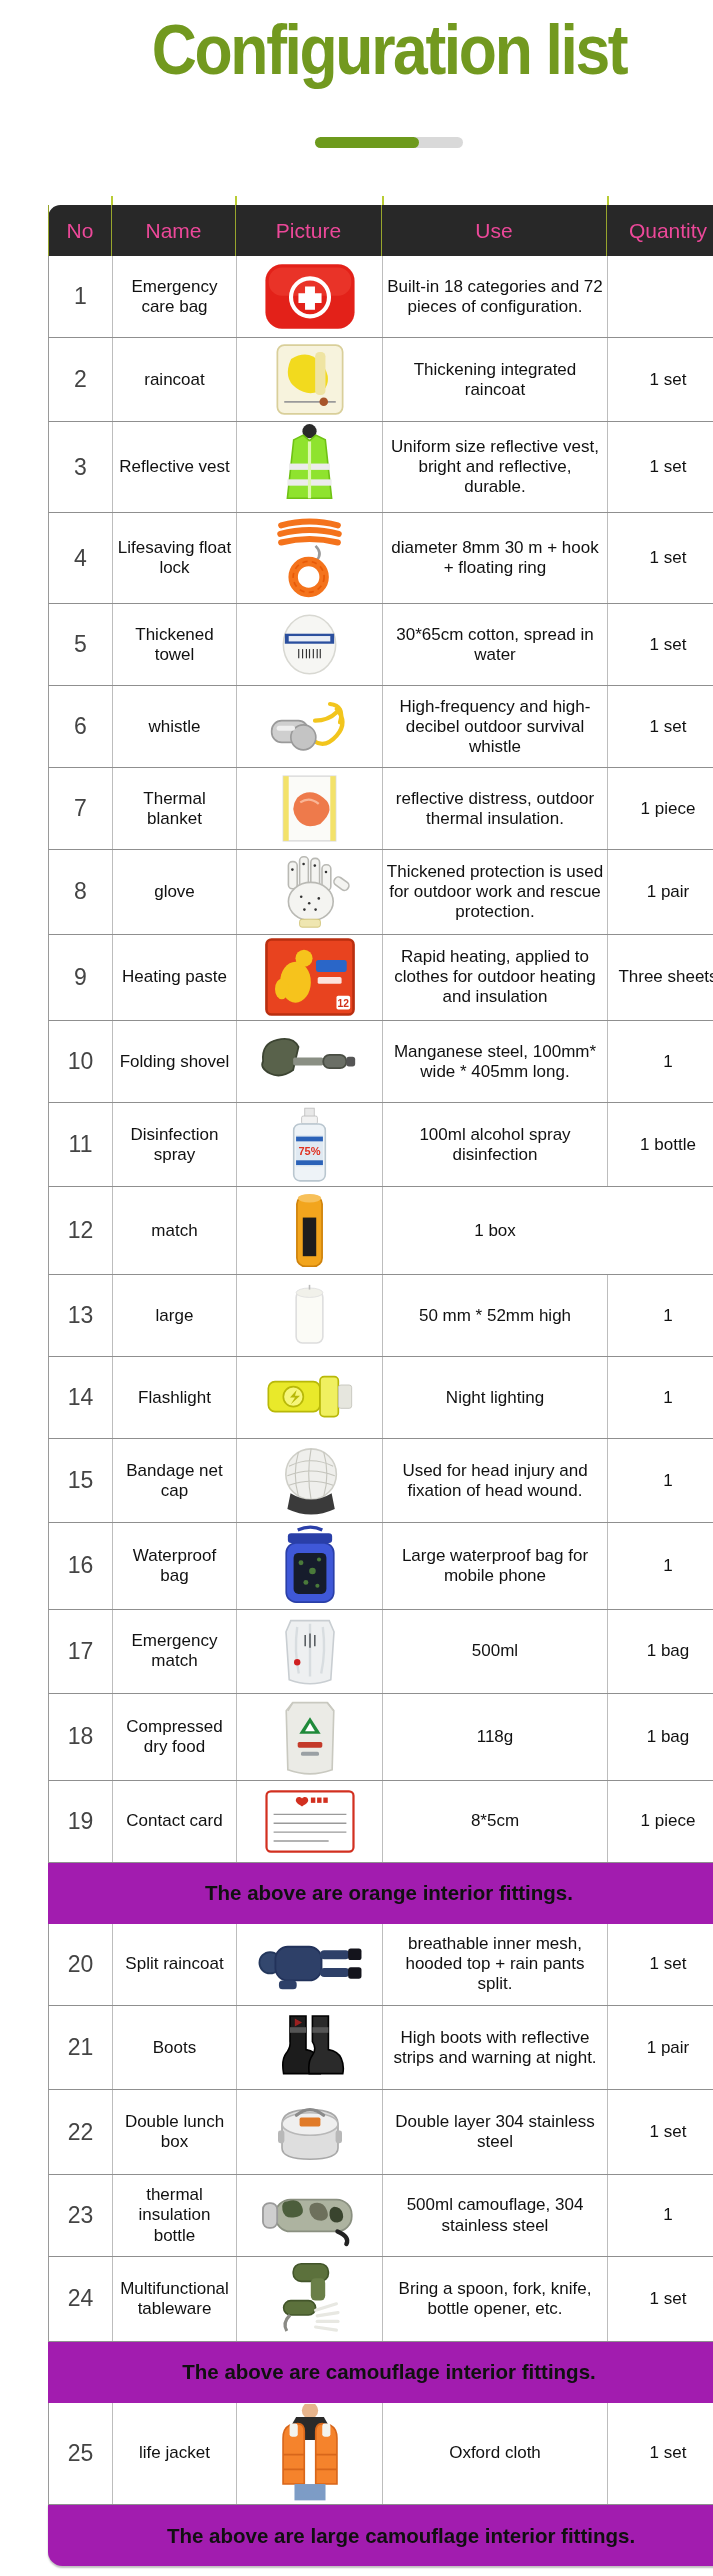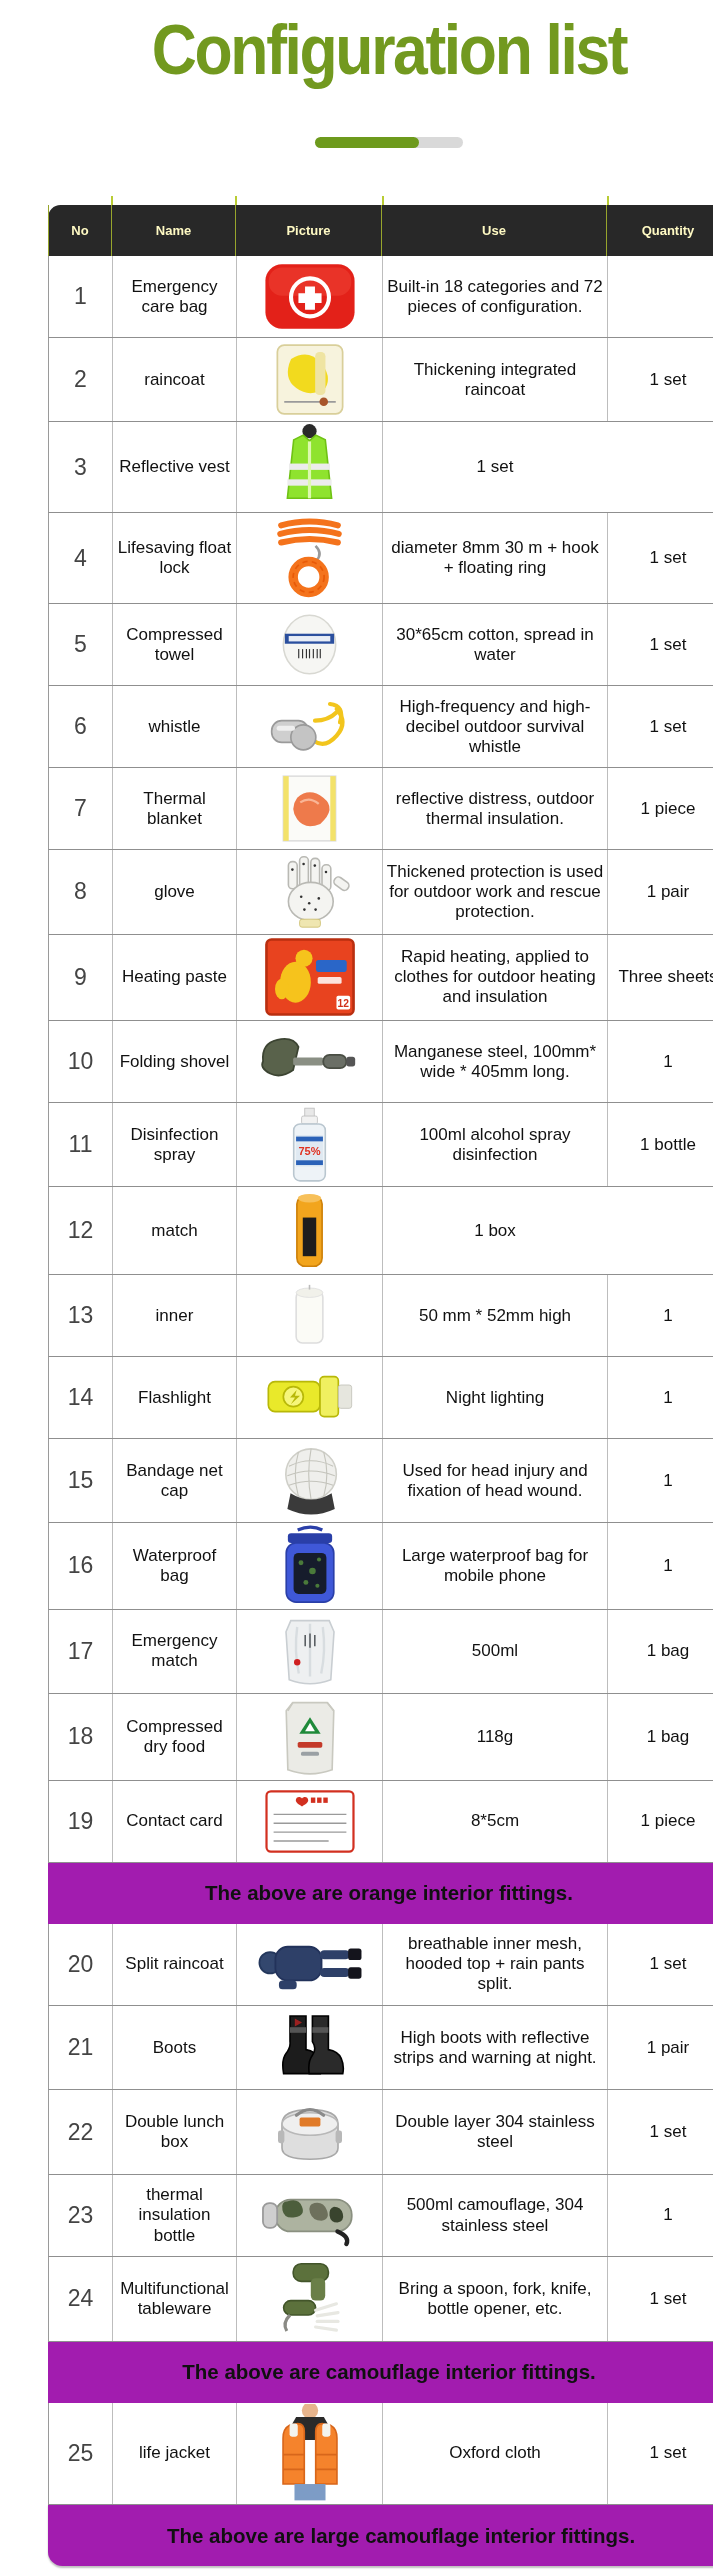--- a/index.html
+++ b/index.html
@@ -15,21 +15,21 @@
   .underline-bar{width:148px;height:11.6px;margin:50px auto 0;display:flex;}
   .bar-green{width:104px;background:#6d9a1c;border-radius:6.2px;position:relative;z-index:1;}
   .bar-gray{width:50px;background:#d9d9d9;border-radius:0 6.2px 6.2px 0;margin-left:-5.4px;}
   .table{width:682px;margin:57px auto 0;position:relative;}
   .thead{
     display:grid;grid-template-columns:63px 124px 146px 225px 123px;
     background:#282828;border-radius:12.5px 12.5px 0 0;height:51px;position:relative;
   }
   .hcell{
     display:flex;align-items:center;justify-content:center;
-    color:#fef9c3;font-size:13px;font-weight:bold;border-left:0.9px solid #97a52c;
+    color:#ec4899;font-size:21px;font-weight:normal;border-left:0.9px solid #97a52c;
   }
   .hcell:first-child{border-left:none;}
   .tick{position:absolute;top:-9.8px;width:1.8px;height:9.8px;background:#b9cc33;}
   .trow{
     display:grid;grid-template-columns:63px 124px 146px 225px 121px;
     border-bottom:0.9px solid #8f8f8f;border-left:0.9px solid #9a9a9a;border-right:0.9px solid #9a9a9a;
     min-height:81px;background:#fff;
   }
   .cell{
     display:flex;align-items:center;justify-content:center;text-align:center;
@@ -103,39 +103,40 @@
           <div class="cell name">Reflective vest</div>
           <div class="cell pic">
             <svg viewBox="0 0 100 110" width="79" height="87">
               <circle cx="50" cy="9" r="9" fill="#2a2a2a"></circle>
               <path d="M30 20 L42 14 L50 21 L58 14 L70 20 L78 94 L22 94 Z" fill="#8fe32e" stroke="#6fc214" stroke-width="2"></path>
               <rect x="24" y="50" width="52" height="8" fill="#ececec"></rect>
               <rect x="22" y="70" width="56" height="8" fill="#ececec"></rect>
               <line x1="50" y1="22" x2="50" y2="94" stroke="#dcf8ae" stroke-width="4"></line>
             </svg>
           </div>
+          <div class="cell use">Uniform size reflective vest, bright and reflective, durable.</div>
           <div class="cell qty">1 set</div>
         </div>
         <div class="trow">
           <div class="cell no">4</div>
           <div class="cell name">Lifesaving float lock</div>
           <div class="cell pic">
             <svg viewBox="0 0 110 100" width="95" height="86">
               <path d="M22 12q33-9 66 0M21 22q34-9 68 0M22 32q33-8 66 0" fill="none" stroke="#f4731c" stroke-width="7" stroke-linecap="round"></path>
               <path d="M62 36q9 9 1 17" stroke="#9a9a9a" stroke-width="3" fill="none"></path>
               <circle cx="54" cy="72" r="18" fill="none" stroke="#f4731c" stroke-width="11"></circle>
               <circle cx="54" cy="72" r="18" fill="none" stroke="#e85a08" stroke-width="2" stroke-dasharray="6 5"></circle>
             </svg>
           </div>
           <div class="cell use">diameter 8mm 30 m + hook + floating ring</div>
           <div class="cell qty">1 set</div>
         </div>
         <div class="trow">
           <div class="cell no">5</div>
-          <div class="cell name">Compressed towel</div>
+          <div class="cell name">Thickened towel</div>
           <div class="cell pic">
             <svg viewBox="0 0 100 100" width="77" height="77">
               <ellipse cx="50" cy="50" rx="34" ry="38" fill="#f6f6f3" stroke="#d8d8d2" stroke-width="2"></ellipse>
               <rect x="18" y="36" width="64" height="13" fill="#2b4f9e"></rect>
               <rect x="23" y="39" width="54" height="7" fill="#e8edf6"></rect>
               <g stroke="#333" stroke-width="1.5">
                 <line x1="36" y1="56" x2="36" y2="68"></line>
                 <line x1="41" y1="56" x2="41" y2="68"></line>
                 <line x1="46" y1="56" x2="46" y2="68"></line>
                 <line x1="50" y1="56" x2="50" y2="68"></line>
@@ -264,21 +265,21 @@
             <svg viewBox="0 0 70 100" width="59" height="84">
               <rect x="20" y="8" width="30" height="84" rx="10" fill="#f2a51d" stroke="#cf820a" stroke-width="2"></rect>
               <ellipse cx="35" cy="11" rx="14" ry="5" fill="#f7c05a"></ellipse>
               <rect x="27" y="34" width="16" height="46" fill="#1d1d1d"></rect>
             </svg>
           </div>
           <div class="cell qty">1 box</div>
         </div>
         <div class="trow">
           <div class="cell no">13</div>
-          <div class="cell name">inner</div>
+          <div class="cell name">large</div>
           <div class="cell pic">
             <svg viewBox="0 0 70 90" width="55" height="71">
               <rect x="18" y="14" width="34" height="66" rx="8" fill="#fbfbf6" stroke="#ddd" stroke-width="2"></rect>
               <ellipse cx="35" cy="16" rx="17" ry="6" fill="#f1f1ea" stroke="#ddd"></ellipse>
               <line x1="35" y1="6" x2="35" y2="12" stroke="#bbb" stroke-width="2"></line>
             </svg>
           </div>
           <div class="cell use">50 mm * 52mm high</div>
           <div class="cell qty">1</div>
         </div>

